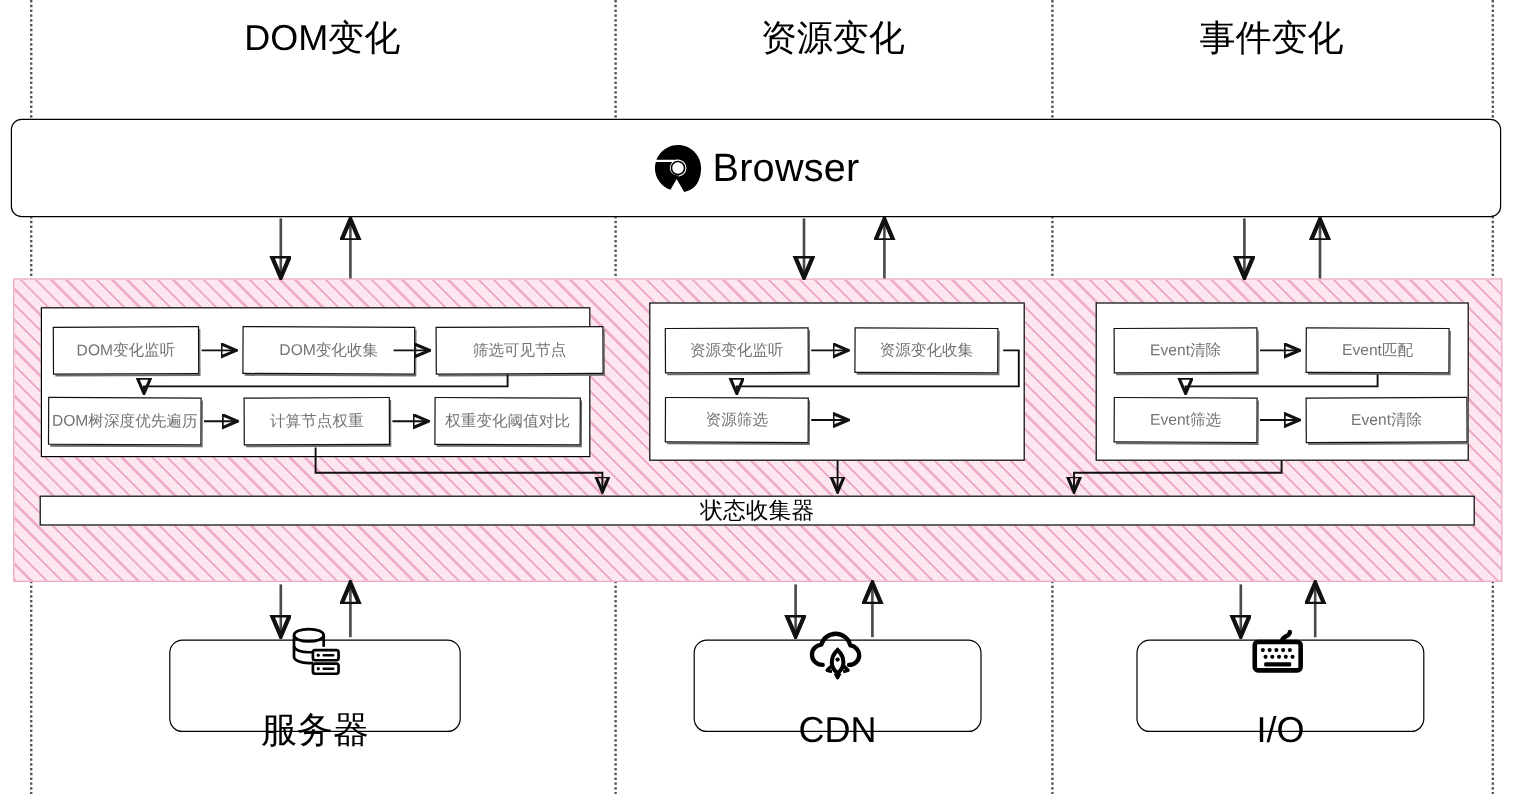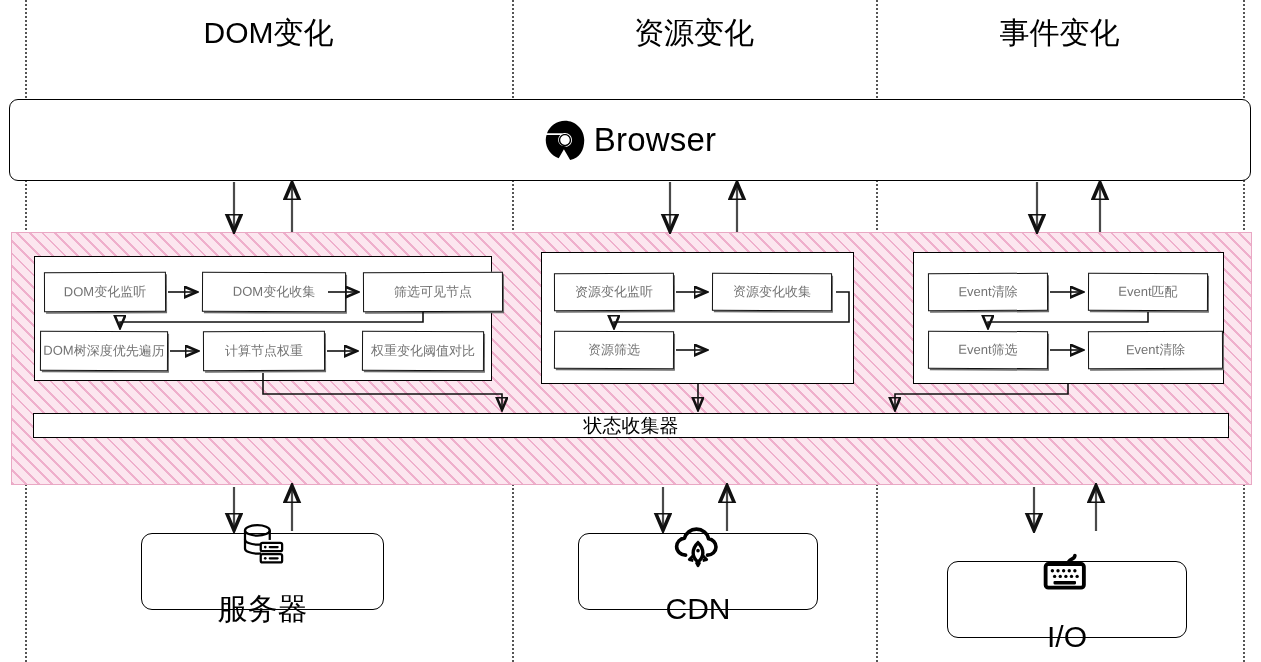--- a/index.html
+++ b/index.html
@@ -264,21 +264,21 @@
         <path d="M13 33c-4.4 0-8-3.4-8-7.6 0-3.9 3.1-7.1 7-7.5 1.2-4.6 5.5-8 10.6-8 5.3 0 9.8 3.7 10.8 8.6 3.7.5 6.6 3.6 6.6 7.3 0 4-3.4 7.2-7.6 7.2" fill="none" stroke="#000" stroke-width="3.2" stroke-linecap="round" stroke-linejoin="round"></path>
         <path d="M24 22c2.9 2.7 4.3 6 4.3 9.1 0 3-1.4 5.6-4.3 8-2.9-2.4-4.3-5-4.3-8 0-3.1 1.4-6.4 4.3-9.1z" fill="none" stroke="#000" stroke-width="3"></path>
         <circle cx="24" cy="29" r="1.6" fill="#000"></circle>
         <path d="M19.7 33.5l-3.4 3.4 3.6.9M28.3 33.5l3.4 3.4-3.6.9" fill="none" stroke="#000" stroke-width="2.6" stroke-linejoin="round"></path>
         <path d="M22.3 39.2l1.7 3.3 1.7-3.3" fill="none" stroke="#000" stroke-width="2.4" stroke-linejoin="round"></path>
       </svg>
     </span>
     <span class="ep-label">CDN</span>
   </div>
 
-  <div class="endpoint" style="left:947px;top:533px;width:240px;height:77px;margin-top:28px;">
+  <div class="endpoint" style="left:947px;top:533px;width:240px;height:77px;">
     <span class="ep-ico">
       <svg width="54" height="54" viewBox="0 0 48 48" aria-hidden="true">
         <path d="M25 16c0-5 6-3.5 6-7.5" fill="none" stroke="#000" stroke-width="3.2" stroke-linecap="round"></path>
         <rect x="5" y="16" width="34" height="21" rx="2.4" fill="none" stroke="#000" stroke-width="3.4"></rect>
         <circle cx="11" cy="22" r="1.5" fill="#000"></circle>
           <circle cx="16" cy="22" r="1.5" fill="#000"></circle>
         <circle cx="21" cy="22" r="1.5" fill="#000"></circle>
           <circle cx="26" cy="22" r="1.5" fill="#000"></circle>
         <circle cx="31" cy="22" r="1.5" fill="#000"></circle>
         <circle cx="13" cy="27" r="1.5" fill="#000"></circle>

